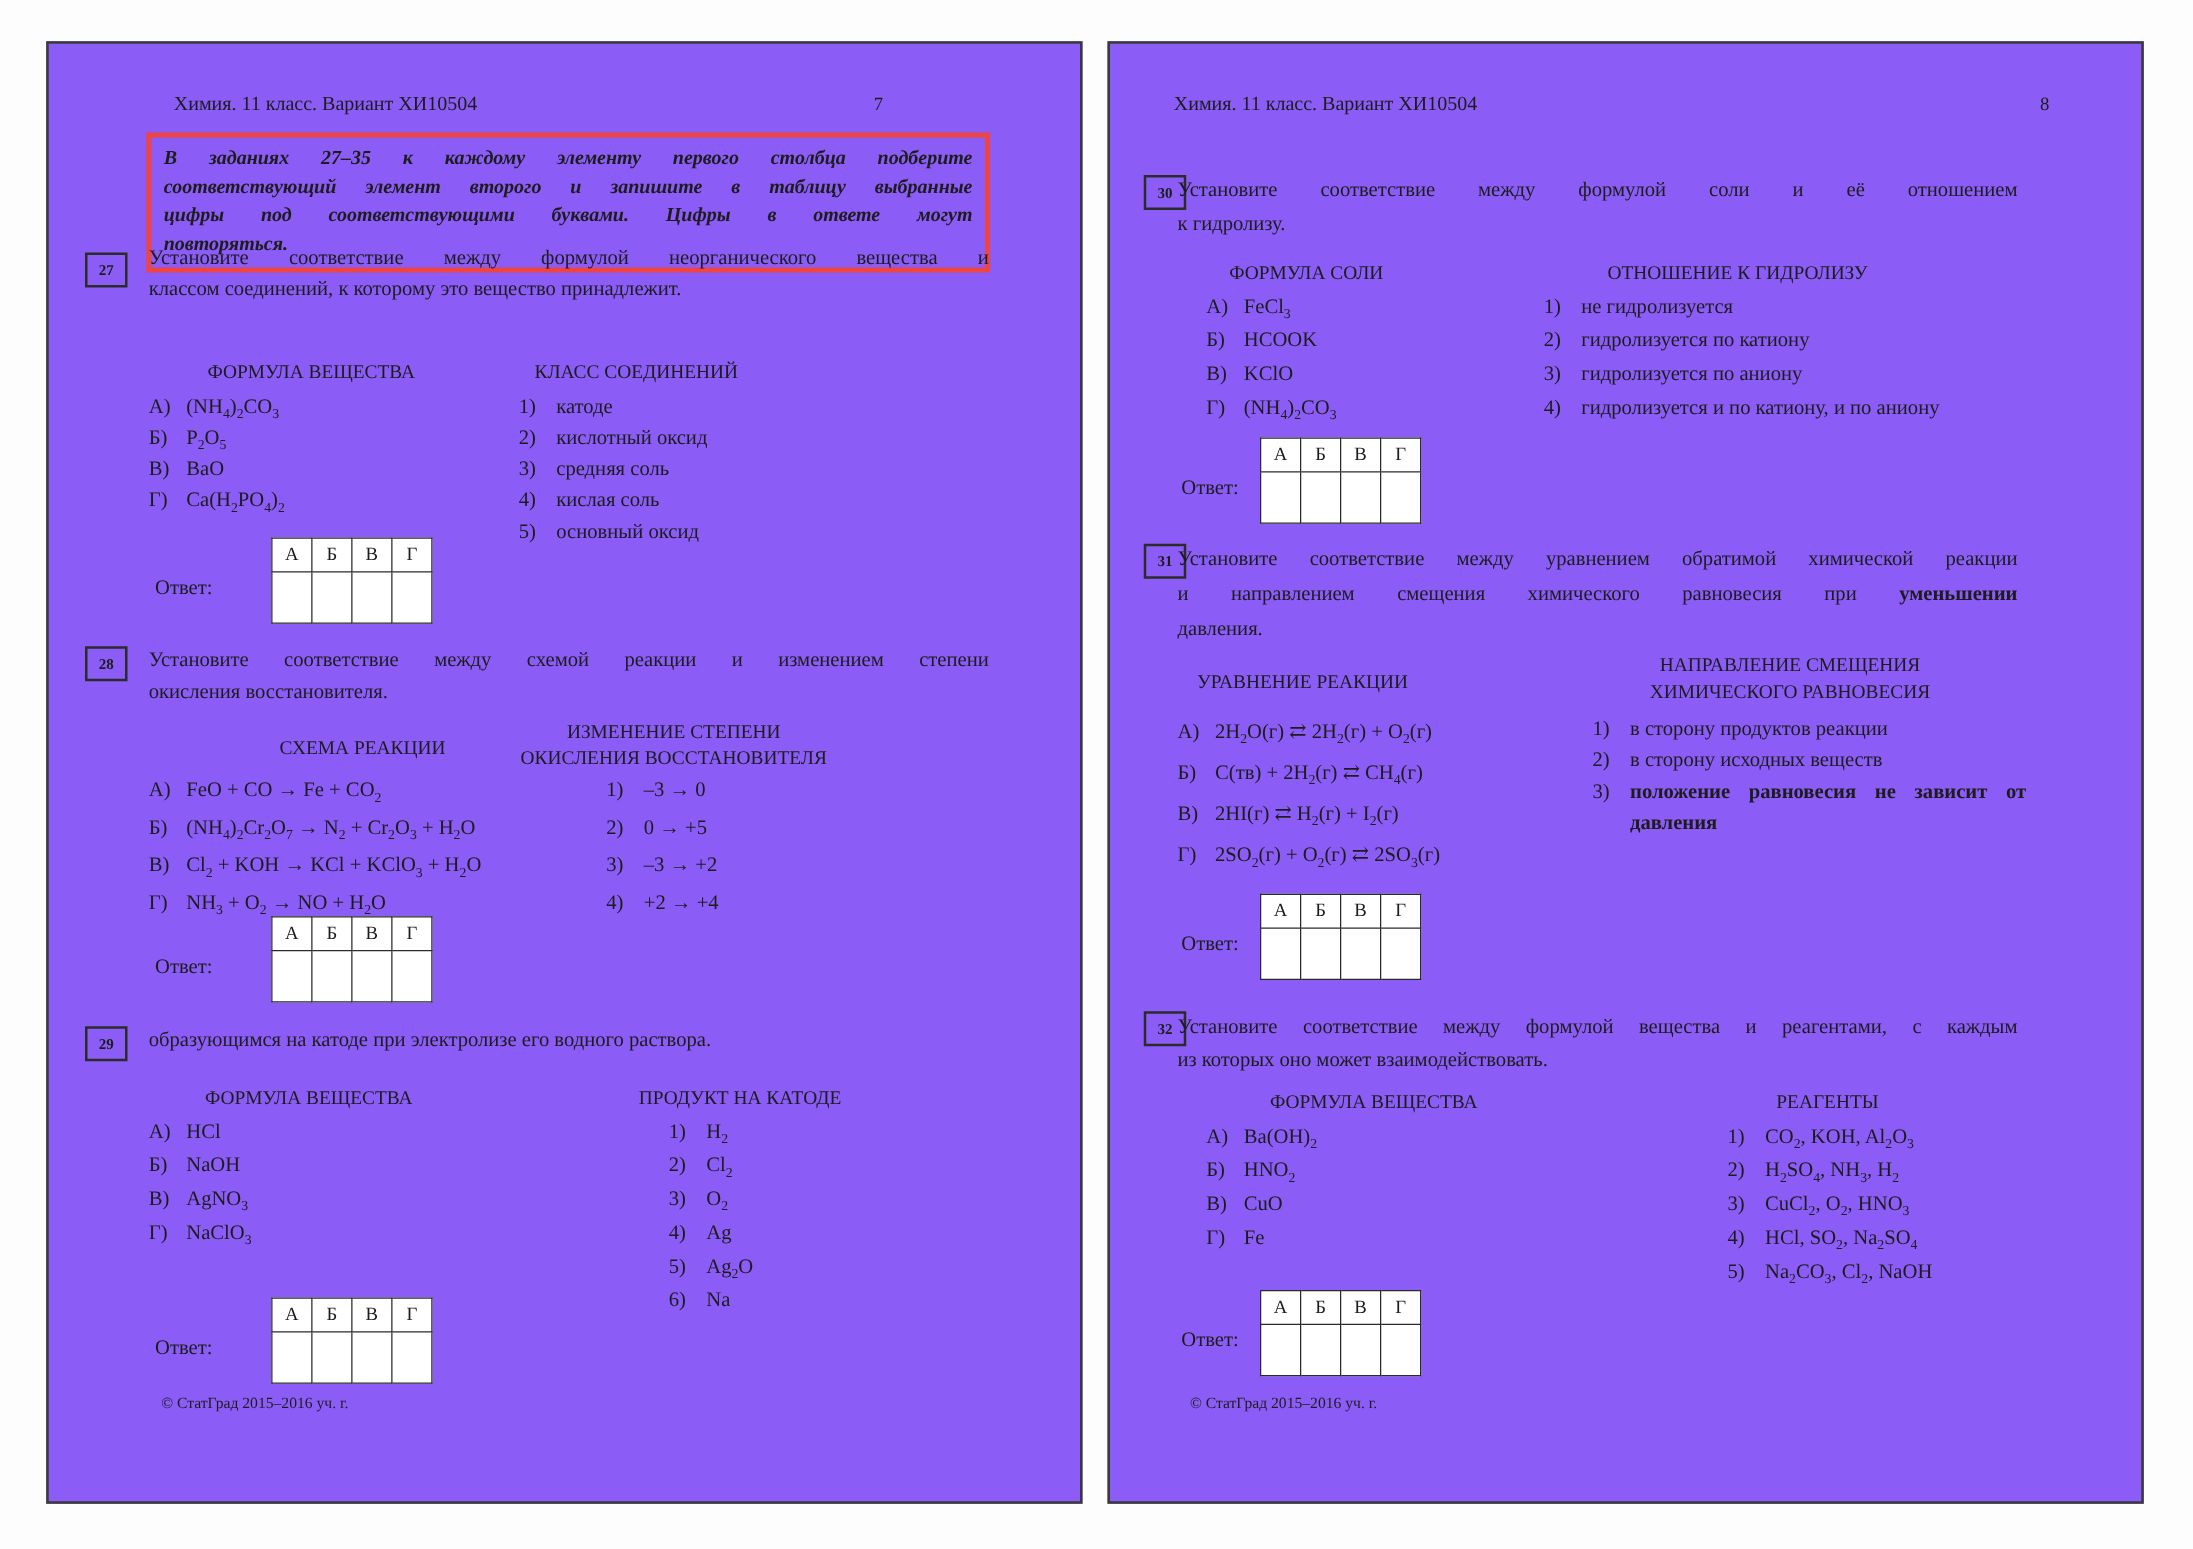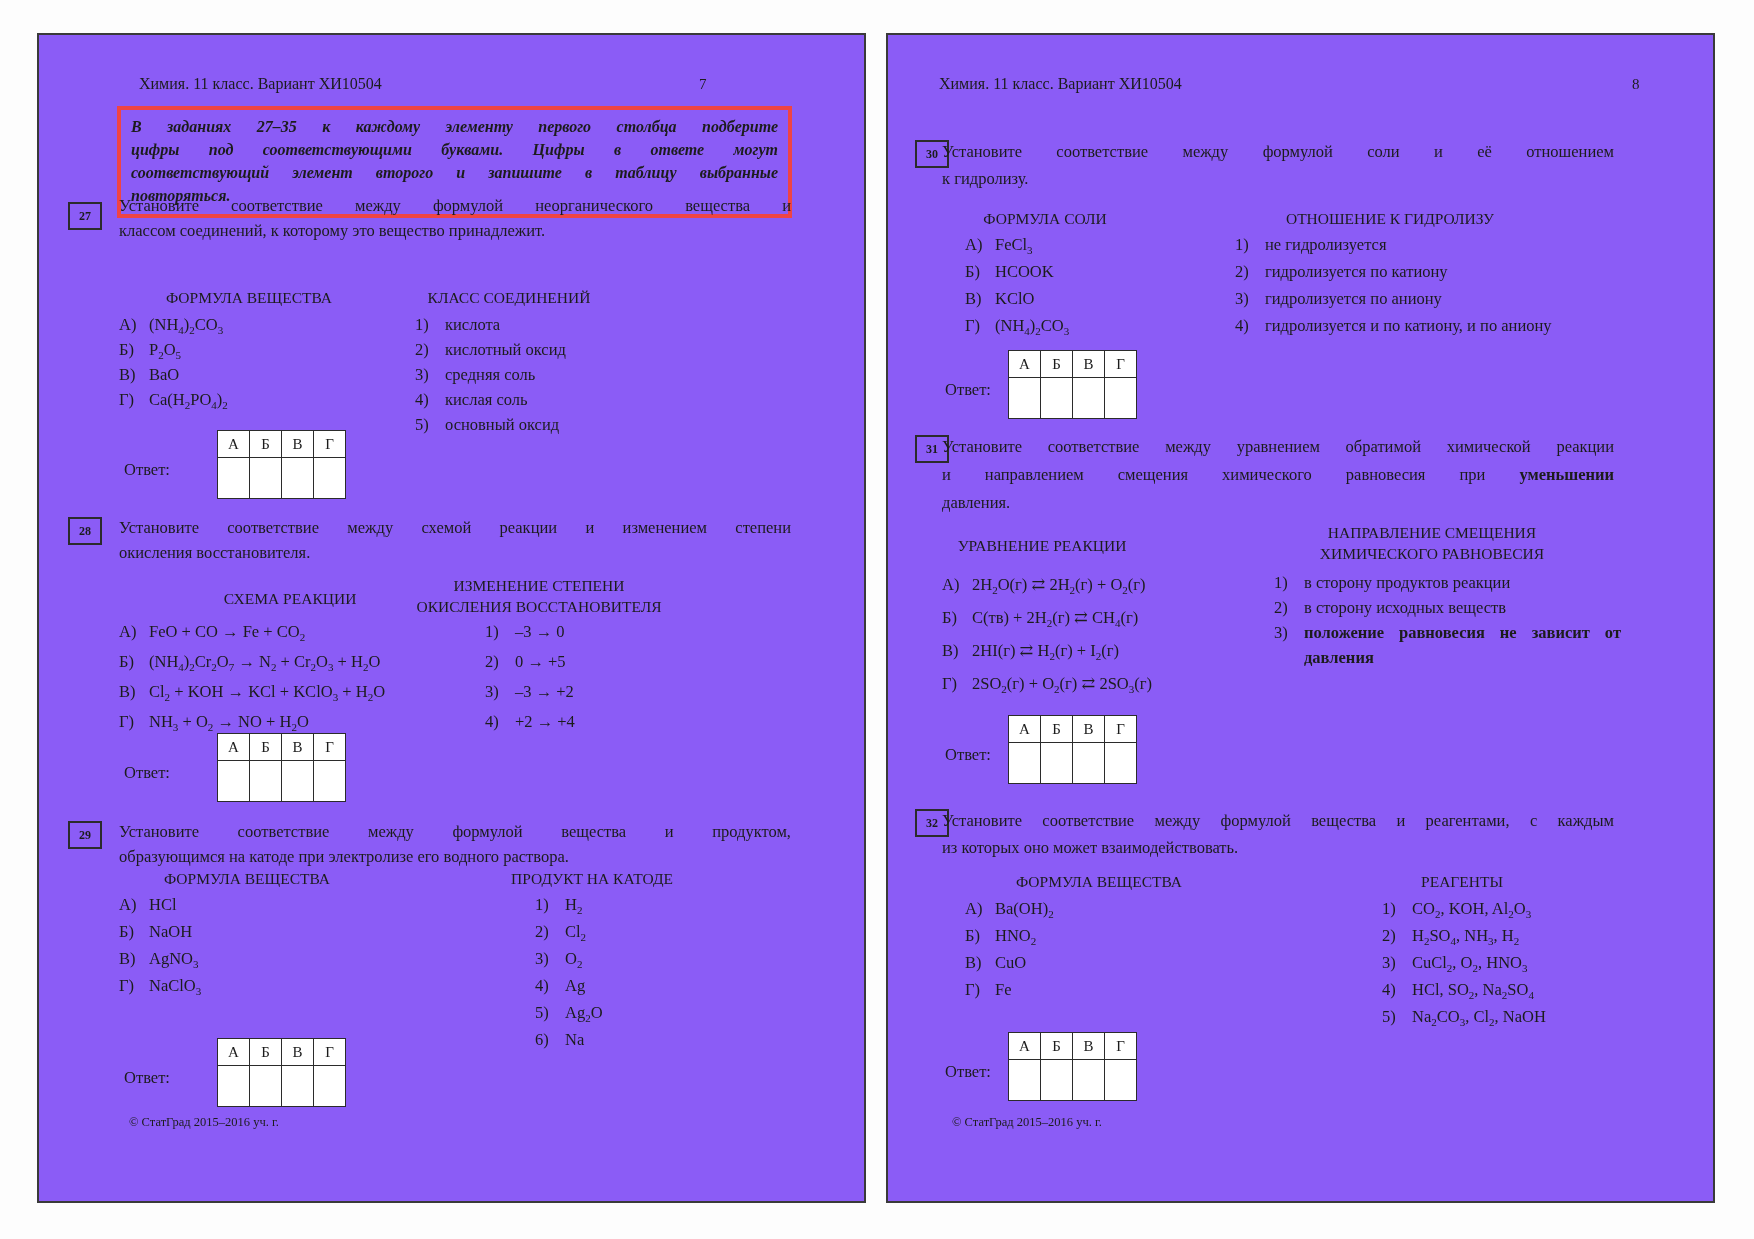--- a/index.html
+++ b/index.html
@@ -39,40 +39,40 @@
 </style>
 </head>
 <body>
 
 <div class="page" id="pageL">
   <div class="abs hdr" style="left:100px;top:40px">Химия. 11 класс. Вариант ХИ10504</div>
   <div class="abs pnum" style="left:660px;top:41px">7</div>
 
   <div class="abs intro" style="left:78px;top:71px;width:675px">
     <div class="ln">В заданиях 27–35 к каждому элементу первого столбца подберите</div>
+    <div class="ln">соответствующий элемент второго и запишите в таблицу выбранные</div>
     <div class="ln">цифры под соответствующими буквами. Цифры в ответе могут</div>
-    <div class="ln">соответствующий элемент второго и запишите в таблицу выбранные</div>
     <div class="lnl">повторяться.</div>
   </div>
 
   <div class="abs taskno" style="left:29px;top:167px">27</div>
   <div class="abs stmt" style="left:80px;top:158px">
     <div class="ln">Установите соответствие между формулой неорганического вещества и</div>
     <div class="lnl">классом соединений, к которому это вещество принадлежит.</div>
   </div>
   <div class="abs colhdr" style="left:210px;top:252px">ФОРМУЛА ВЕЩЕСТВА</div>
   <div class="abs colhdr" style="left:470px;top:252px">КЛАСС СОЕДИНЕНИЙ</div>
   <div class="abs opts" style="left:80px;top:277px;line-height:25px">
     <div class="row"><span class="lett">А)</span><span>(NH<sub>4</sub>)<sub>2</sub>CO<sub>3</sub></span></div>
     <div class="row"><span class="lett">Б)</span><span>P<sub>2</sub>O<sub>5</sub></span></div>
     <div class="row"><span class="lett">В)</span><span>BaO</span></div>
     <div class="row"><span class="lett">Г)</span><span>Ca(H<sub>2</sub>PO<sub>4</sub>)<sub>2</sub></span></div>
   </div>
   <div class="abs opts" style="left:376px;top:277px;line-height:25px">
-    <div class="row"><span class="num">1)</span><span>кислота</span></div>
+    <div class="row"><span class="num">1)</span><span>катоде</span></div>
     <div class="row"><span class="num">2)</span><span>кислотный оксид</span></div>
     <div class="row"><span class="num">3)</span><span>средняя соль</span></div>
     <div class="row"><span class="num">4)</span><span>кислая соль</span></div>
     <div class="row"><span class="num">5)</span><span>основный оксид</span></div>
   </div>
   <div class="abs anslbl" style="left:85px;top:425px">Ответ:</div>
   <table class="ans abs" style="left:178px;top:395px">
     <tbody>
         <tr>
       <td>А</td>
@@ -124,21 +124,20 @@
       <td></td>
           <td></td>
           <td></td>
           <td></td>
     </tr>
   </tbody>
     </table>
 
   <div class="abs taskno" style="left:29px;top:786px">29</div>
   <div class="abs stmt" style="left:80px;top:784px">
-    <div class="ln">Установите соответствие между формулой вещества и продуктом,</div>
     <div class="lnl">образующимся на катоде при электролизе его водного раствора.</div>
   </div>
   <div class="abs colhdr" style="left:208px;top:833px">ФОРМУЛА ВЕЩЕСТВА</div>
   <div class="abs colhdr" style="left:553px;top:833px">ПРОДУКТ НА КАТОДЕ</div>
   <div class="abs opts" style="left:80px;top:856px;line-height:27px">
     <div class="row"><span class="lett">А)</span><span>HCl</span></div>
     <div class="row"><span class="lett">Б)</span><span>NaOH</span></div>
     <div class="row"><span class="lett">В)</span><span>AgNO<sub>3</sub></span></div>
     <div class="row"><span class="lett">Г)</span><span>NaClO<sub>3</sub></span></div>
   </div>

